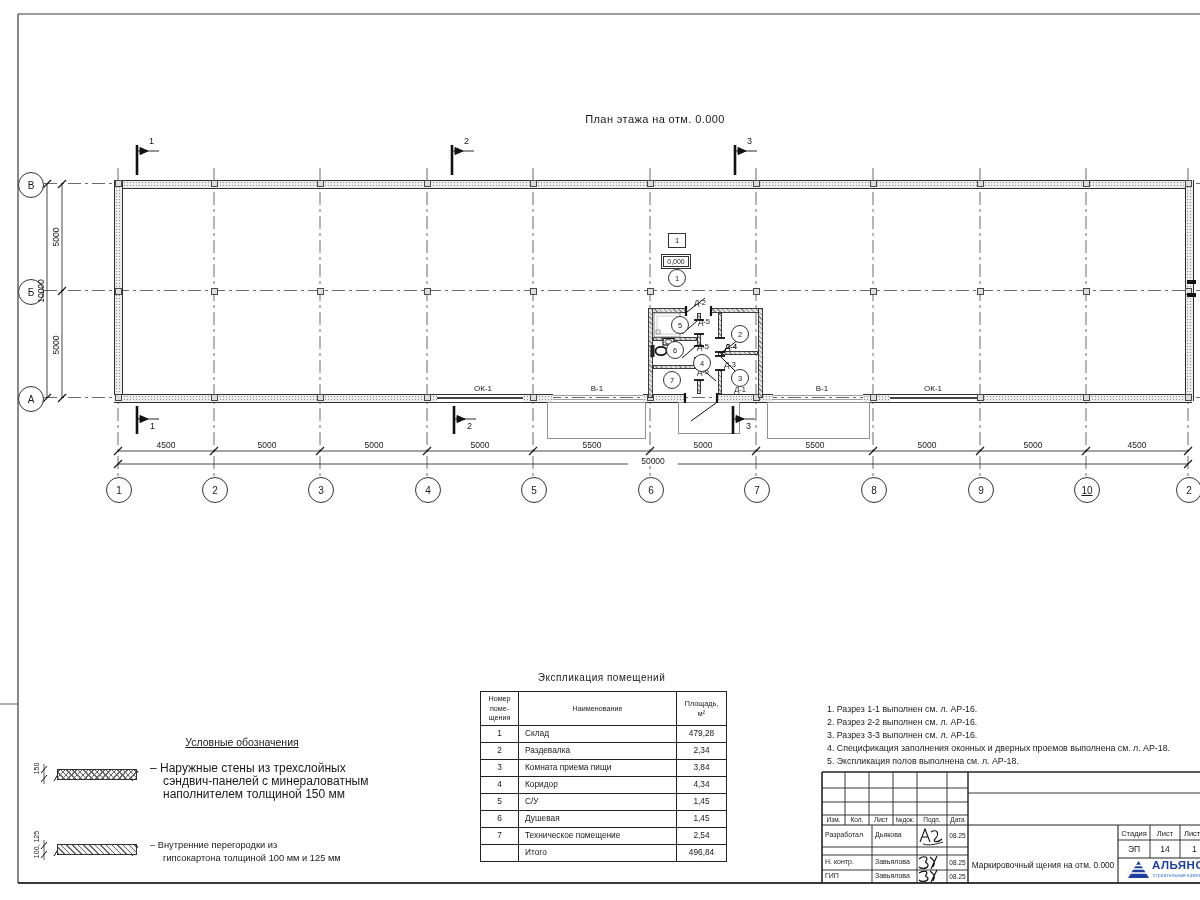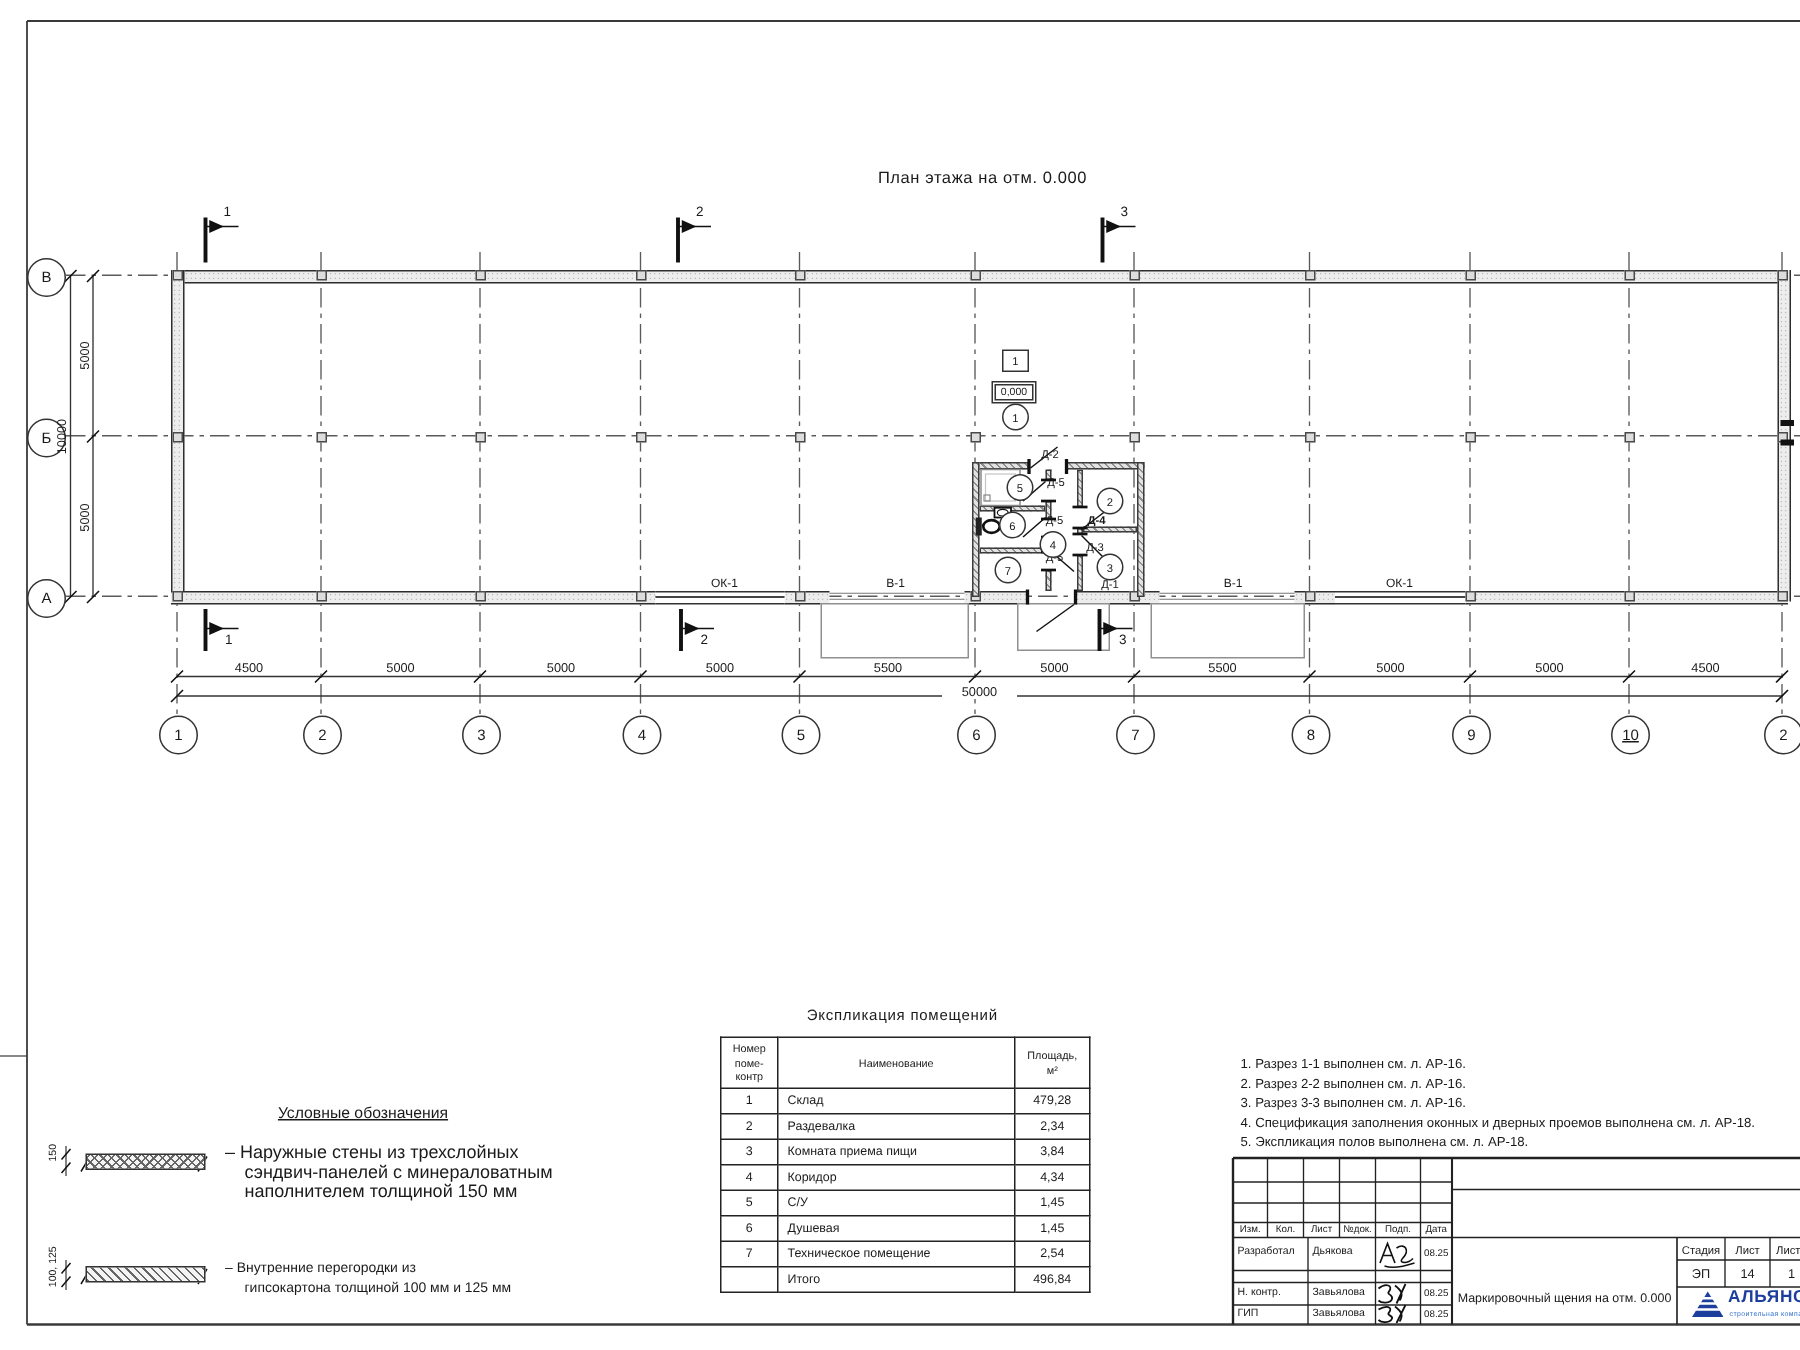--- a/index.html
+++ b/index.html
@@ -395,21 +395,21 @@
   <div class="rcirc" style="left:663px;top:371px;">
       <span>7</span>
     </div>
 
   <div class="lbl ctr" style="left:480px;top:672px;width:243px;font-size:10px;letter-spacing:0.5px;">Экспликация помещений</div>
   <table class="sched" style="left:480px;top:691px;width:243px;border:1.6px solid #111;">
     <tbody>
         <tr style="height:34px;">
       <td class="hd" style="width:37px;">Номер
 поме-
-контр</td>
+щения</td>
       <td class="hd" style="width:157px;">Наименование</td>
       <td class="hd" style="width:49px;">Площадь,
 м²</td>
     </tr>
     <tr style="height:17px;">
       <td class="num">1</td>
       <td class="nm">Склад</td>
       <td class="ar">479,28</td>
     </tr>
     <tr style="height:17px;">

